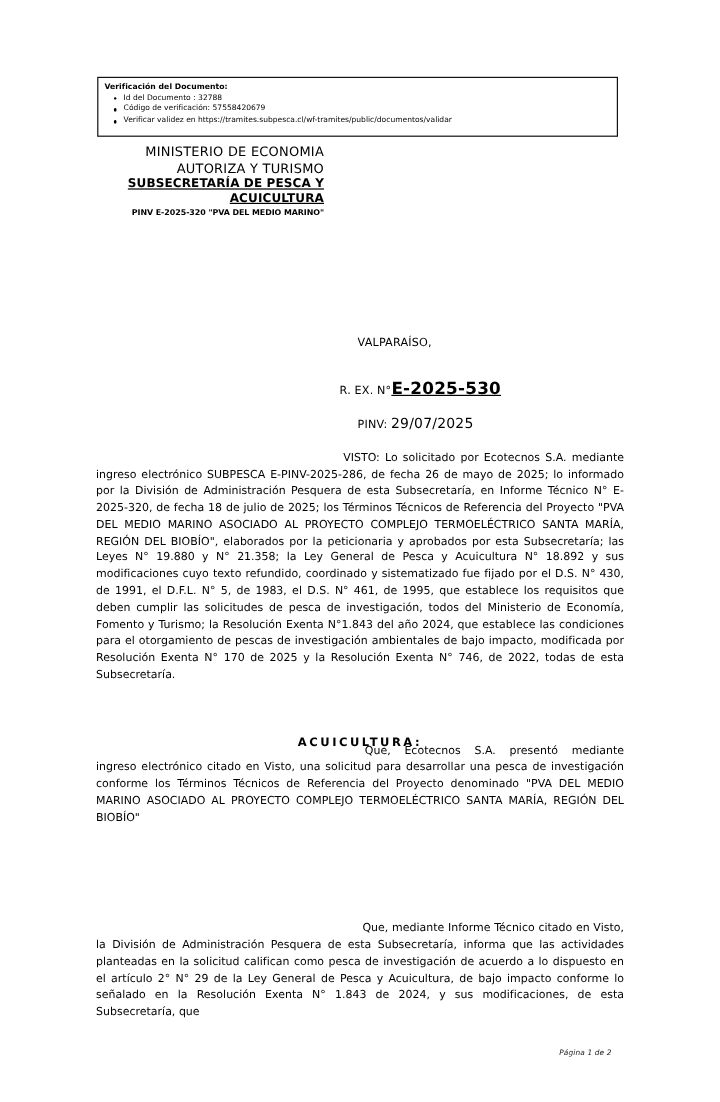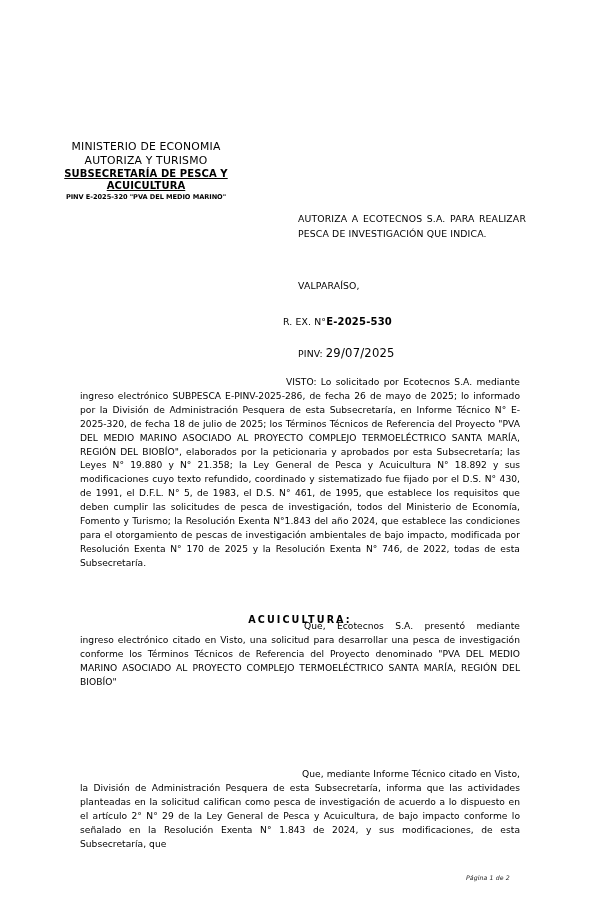--- a/index.html
+++ b/index.html
@@ -63,23 +63,23 @@
     width: 2.4px;
     height: 2.4px;
     background: #000;
     border-radius: 50%;
   }
 
   
   .ministry {
     position: absolute;
     left: 22px;
-    top: 140px;
+    top: 120px;
     width: 248px;
-    text-align: center;
+    text-align: right;
   }
   .ministry .m-line {
     font-size: 10.8px;
     line-height: 1.28;
     letter-spacing: 0.2px;
     white-space: nowrap;
   }
   .ministry .m-sub {
     font-size: 10px;
     font-weight: bold;
@@ -120,23 +120,24 @@
 
   .resnum {
     position: absolute;
     left: 283px;
     top: 316px;
     font-size: 9.3px;
     letter-spacing: 0.15px;
     white-space: nowrap;
   }
   .resnum .big {
-    font-size: 10px;
+    font-size: 14px;
     font-weight: bold;
     letter-spacing: 0.2px;
+    text-decoration: underline;
   }
 
   .fecha {
     position: absolute;
     left: 298px;
     top: 346px;
     font-size: 9.3px;
     letter-spacing: 0.15px;
     white-space: nowrap;
   }
@@ -187,30 +188,37 @@
     color: #222;
     letter-spacing: 0.1px;
     white-space: nowrap;
   }
 </style>
 </head>
 <body>
 
 <div class="page">
 
+  <div class="verif-box">
+    <div class="verif-title">Verificación del Documento:</div>
+    <ul class="verif-list">
+      <li>Id del Documento : 32788</li>
+      <li>Código de verificación: 57558420679</li>
+      <li>Verificar validez en https://tramites.subpesca.cl/wf-tramites/public/documentos/validar</li>
+    </ul>
+  </div>
 
   <div class="ministry">
     <div class="m-line">MINISTERIO DE ECONOMIA</div>
     <div class="m-line">AUTORIZA Y TURISMO</div>
     <div class="m-sub">SUBSECRETARÍA DE PESCA Y</div>
     <div class="m-sub">ACUICULTURA</div>
     <div class="m-code">PINV E-2025-320 "PVA DEL MEDIO MARINO"</div>
   </div>
 
-  <div class="subject">AUTORIZA A ECOTECNOS S.A. PARA REALIZAR PESCA DE INVESTIGACIÓN QUE INDICA.</div>
 
   <div class="place">VALPARAÍSO,</div>
 
   <div class="resnum">
     <span>R. EX. N°</span><span class="big">E-2025-530</span>
   </div>
 
   <div class="fecha">
     <span>PINV:</span><span class="big">29/07/2025</span>
   </div>

